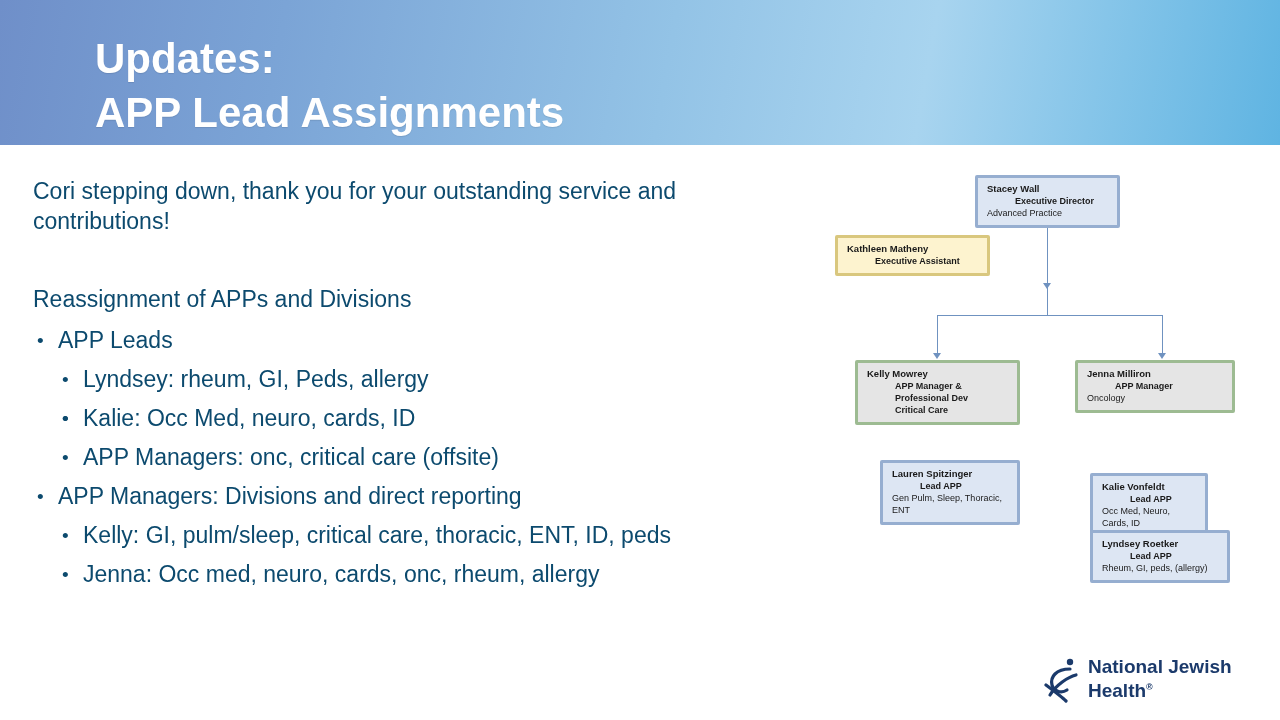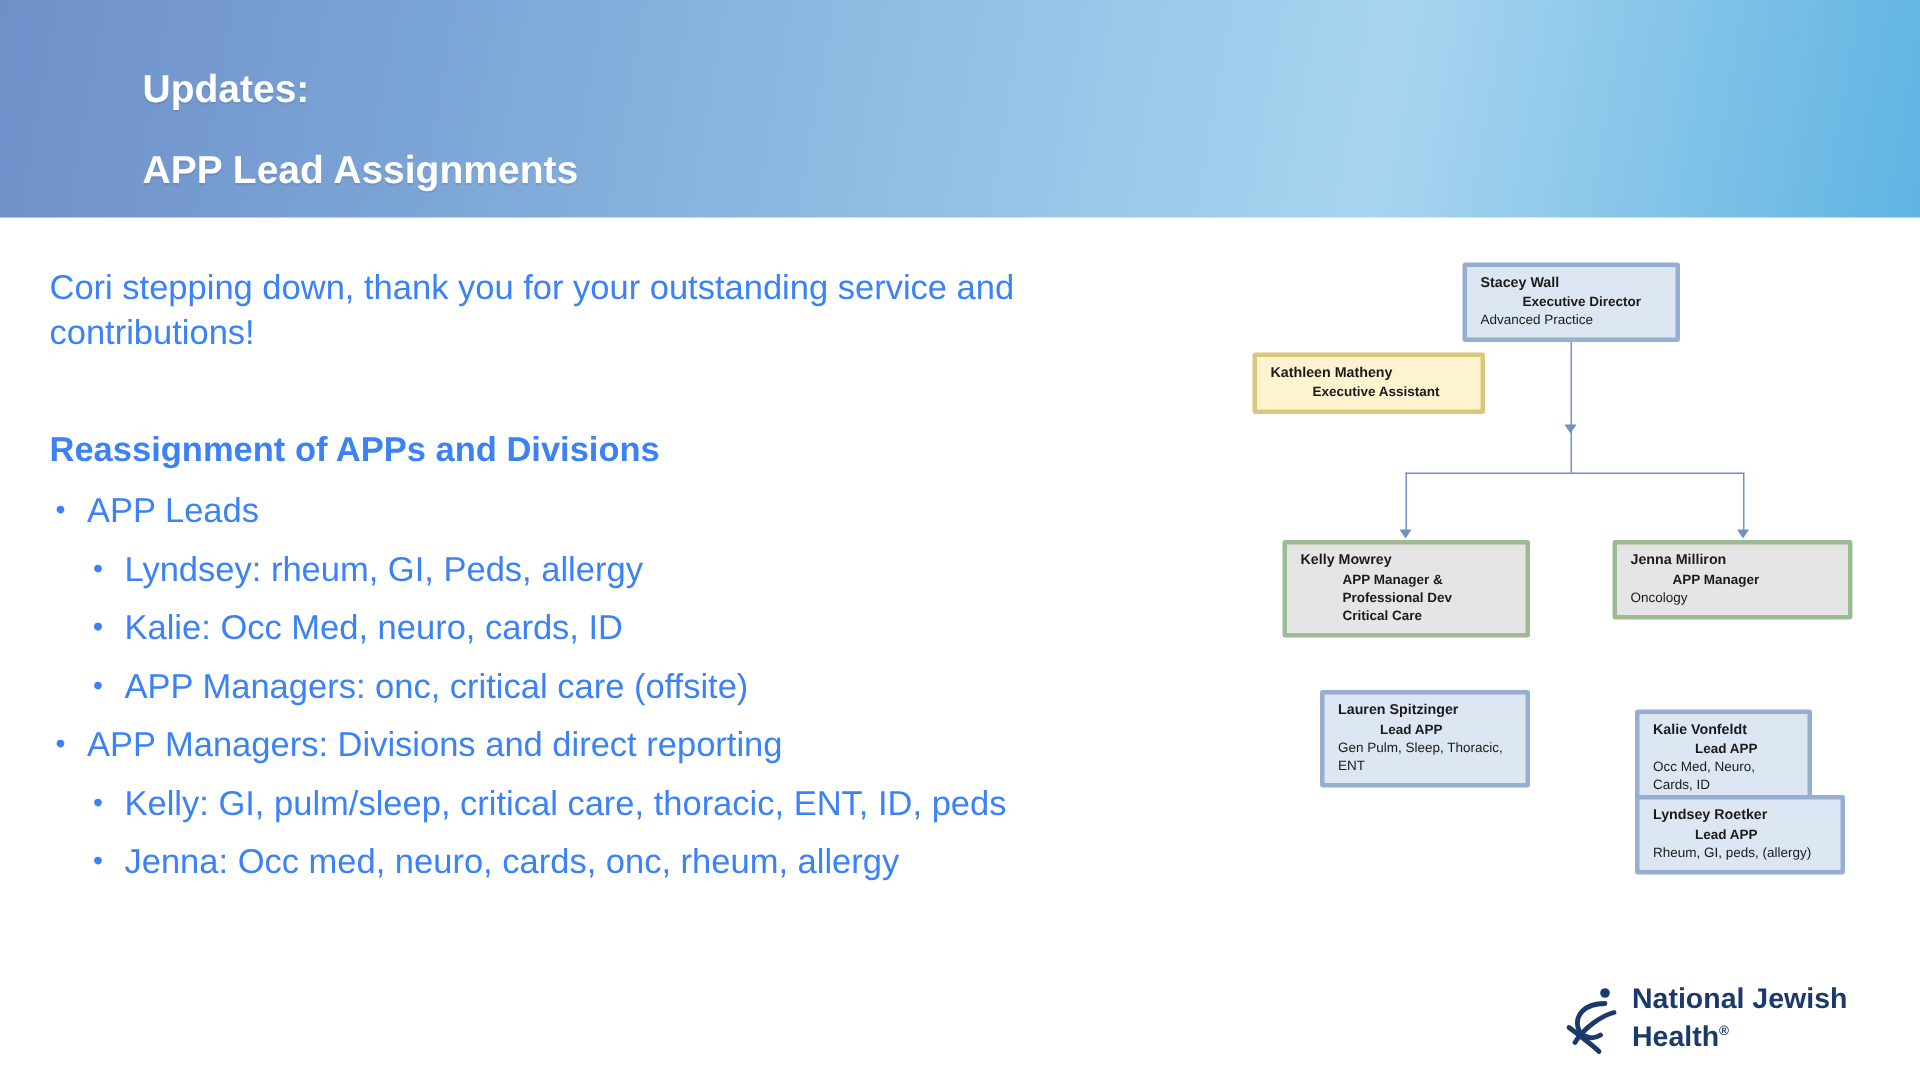--- a/index.html
+++ b/index.html
@@ -19,43 +19,43 @@
   .banner {
     position: absolute;
     left: 0; top: 0;
     width: 1280px; height: 145px;
     background: linear-gradient(100deg, #6f8fc9 0%, #7ba4d6 22%, #93c3e6 52%, #a8d4ef 72%, #5fb4e2 100%);
   }
   .banner-title {
     position: absolute;
     left: 95px; top: 32px;
     color: #ffffff;
-    font-size: 26px;
+    font-size: 42px;
     font-weight: bold;
     line-height: 54px;
     letter-spacing: 0px;
     text-shadow: 0 1px 1px rgba(0,0,0,0.10);
   }
   .banner-title .line2 { display: block; }
 
   
   .body-text {
     position: absolute;
     left: 33px; top: 176px;
     width: 740px;
-    color: #3b82f6;
+    color: #0c4a6e;
   }
   .para {
     font-size: 23px;
     line-height: 30px;
     margin-bottom: 0;
   }
   .subhead {
     font-size: 23px;
-    font-weight: bold;
+    font-weight: normal;
     margin-top: 50px;
     margin-bottom: 8px;
   }
   ul.lvl1 { list-style: none; margin: 0; padding: 0; }
   ul.lvl1 > li {
     position: relative;
     font-size: 23px;
     line-height: 39px;
     padding-left: 25px;
   }

